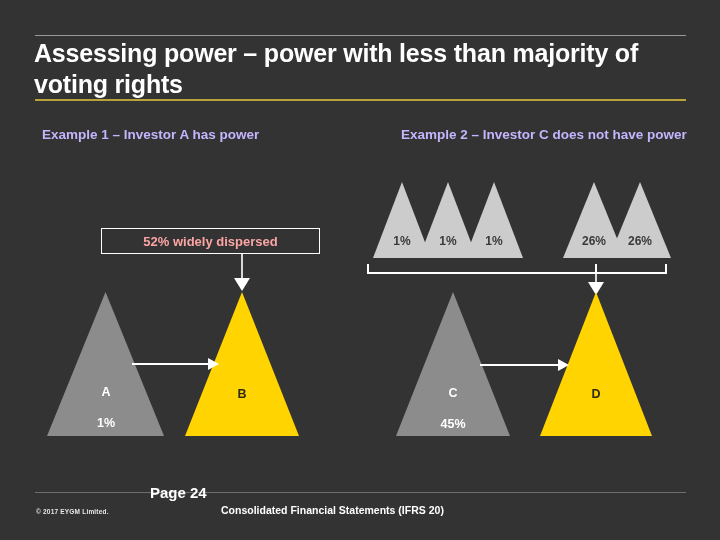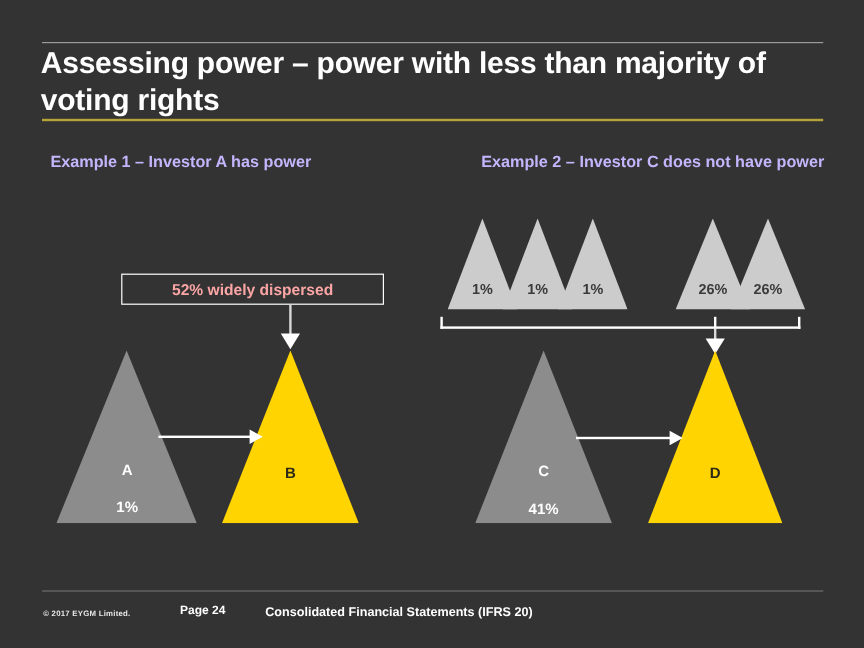--- a/index.html
+++ b/index.html
@@ -144,23 +144,23 @@
   .f-copy {
     position: absolute;
     left: 36px; top: 508px;
     color: #e8e8e8;
     font-size: 6.5px;
     font-weight: bold;
     letter-spacing: 0.2px;
   }
   .f-page {
     position: absolute;
-    left: 150px; top: 504px;
-    color: #ffffff;
-    font-size: 10px;
+    left: 150px; top: 484px;
+    color: #ffffff;
+    font-size: 15px;
     font-weight: bold;
   }
   .f-subject {
     position: absolute;
     left: 221px; top: 504px;
     color: #ffffff;
     font-size: 10.5px;
     font-weight: bold;
   }
   .ey-logo {
@@ -259,21 +259,21 @@
   <div class="bracket-tick" style="left:595px; top:264px; height:10px;"></div>
 
   <div class="v-arrow-line" style="left:595px; top:274px; height:12px;"></div>
   <div class="v-arrow-head" style="left:588px; top:282px;"></div>
 
   <svg class="tri" style="left:396px; top:292px;" width="114" height="144" viewBox="0 0 114 144">
     <polygon points="57,0 114,144 0,144" fill="#8c8c8c"></polygon>
   </svg>
   <div class="tri-label lbl-white" style="left:413px; top:370px; width:80px;">
     <div>C</div>
-    <div>41%</div>
+    <div>45%</div>
   </div>
 
   <svg class="tri" style="left:540px; top:292px;" width="112" height="144" viewBox="0 0 112 144">
     <polygon points="56,0 112,144 0,144" fill="#ffd400"></polygon>
   </svg>
   <div class="tri-label lbl-dark" style="left:556px; top:371px; width:80px;">
     <div>D</div>
   </div>
 
   <div class="h-arrow-line" style="left:480px; top:364px; width:80px;"></div>

